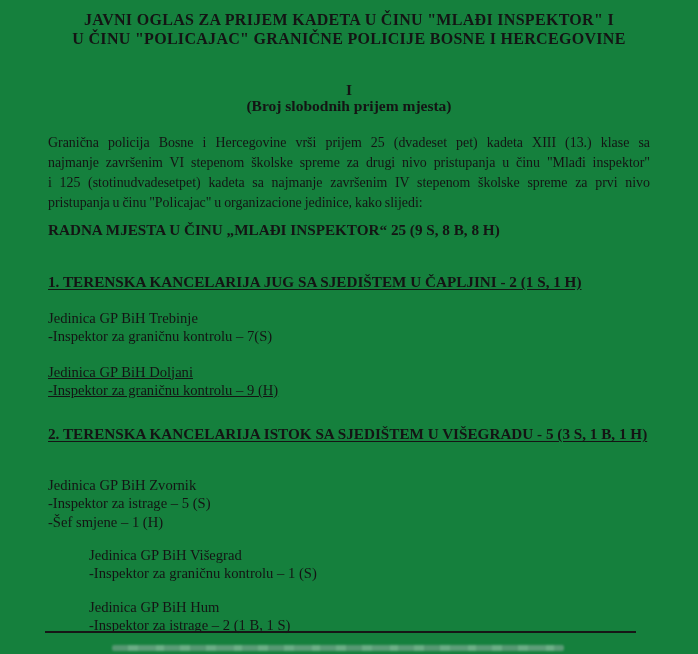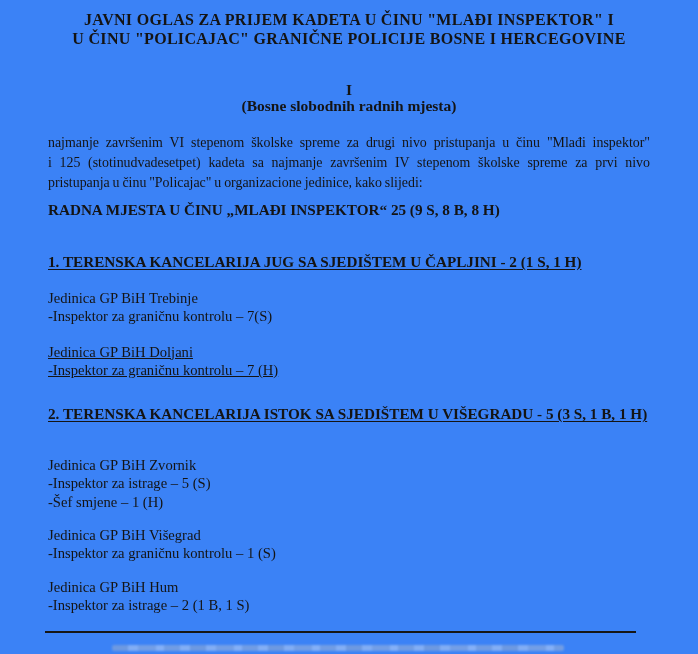--- a/index.html
+++ b/index.html
@@ -7,21 +7,21 @@
   body {
     background: #ffffff;
     color: #141414;
     font-family: "Liberation Serif", "DejaVu Serif", serif;
     overflow: hidden;
   }
   .page {
     position: relative;
     width: 698px;
     height: 654px;
-    background: #3b82f6;
+    background: #15803d;
     padding: 10px 48px 0 48px;
   }
   .title {
     text-align: center;
     font-weight: bold;
     font-size: 16px;
     line-height: 19px;
     letter-spacing: 0.3px;
   }
   .roman {
@@ -65,21 +65,21 @@
   }
   .sec1 { margin-top: 35px; }
   .sec2 { margin-top: 26px; }
   .unit {
     font-size: 14.6px;
     line-height: 18.3px;
   }
   .mt19 { margin-top: 19px; }
   .mt18 { margin-top: 34px; }
   .mt17 { margin-top: 17px; text-decoration: underline; }
-  .mt15 { margin-top: 15px; }
+  .mt15 { margin-top: 15px; margin-left: 41px; }
   .rule {
     position: absolute;
     left: 45px;
     top: 631px;
     width: 591px;
     height: 0;
     border-top: 2px solid #161616;
   }
   .remnant {
     position: absolute;
@@ -100,41 +100,42 @@
 <body>
 
 <div class="page">
 
   <div class="title">
     <div>JAVNI OGLAS ZA PRIJEM KADETA U ČINU "MLAĐI INSPEKTOR" I</div>
     <div>U ČINU "POLICAJAC" GRANIČNE POLICIJE BOSNE I HERCEGOVINE</div>
   </div>
 
   <div class="roman">I</div>
-  <div class="subtitle">(Bosne slobodnih radnih mjesta)</div>
+  <div class="subtitle">(Broj slobodnih prijem mjesta)</div>
 
   <div class="intro">
+    <div class="jline">Granična policija Bosne i Hercegovine vrši prijem 25 (dvadeset pet) kadeta XIII (13.) klase sa</div>
     <div class="jline">najmanje završenim VI stepenom školske spreme za drugi nivo pristupanja u činu "Mlađi inspektor"</div>
     <div class="jline">i 125 (stotinudvadesetpet) kadeta sa najmanje završenim IV stepenom školske spreme za prvi nivo</div>
     <div class="jline last">pristupanja u činu "Policajac" u organizacione jedinice, kako slijedi:</div>
   </div>
 
   <div class="rank-heading">RADNA MJESTA U ČINU „MLAĐI INSPEKTOR“ 25 (9 S, 8 B, 8 H)</div>
 
   <div class="sec1">
     <div class="section-heading">1. TERENSKA KANCELARIJA JUG SA SJEDIŠTEM U ČAPLJINI - 2 (1 S, 1 H)</div>
 
     <div class="unit mt19">
       <div>Jedinica GP BiH Trebinje</div>
       <div>-Inspektor za graničnu kontrolu – 7(S)</div>
     </div>
 
     <div class="unit mt17">
       <div>Jedinica GP BiH Doljani</div>
-      <div>-Inspektor za graničnu kontrolu – 7 (H)</div>
+      <div>-Inspektor za graničnu kontrolu – 9 (H)</div>
     </div>
   </div>
 
   <div class="sec2">
     <div class="section-heading">2. TERENSKA KANCELARIJA ISTOK SA SJEDIŠTEM U VIŠEGRADU - 5 (3 S, 1 B, 1 H)</div>
 
     <div class="unit mt18">
       <div>Jedinica GP BiH Zvornik</div>
       <div>-Inspektor za istrage – 5 (S)</div>
       <div>-Šef smjene – 1 (H)</div>

